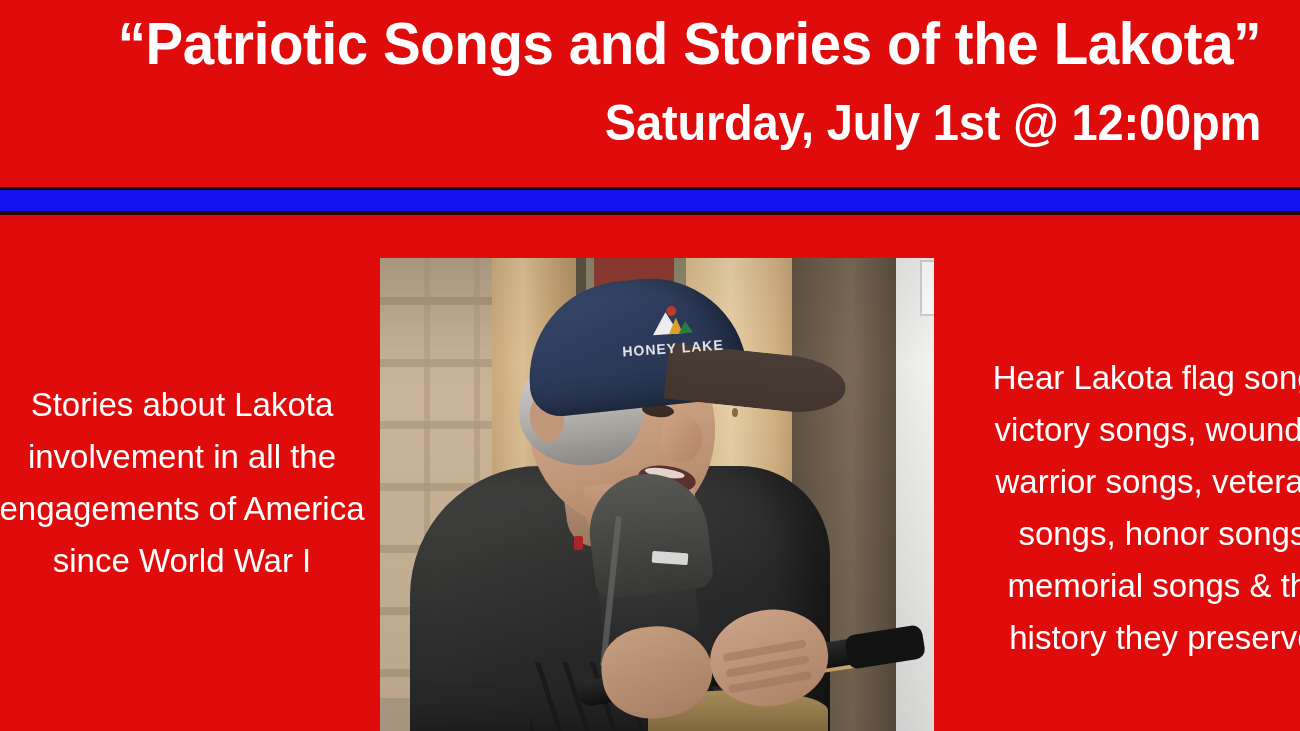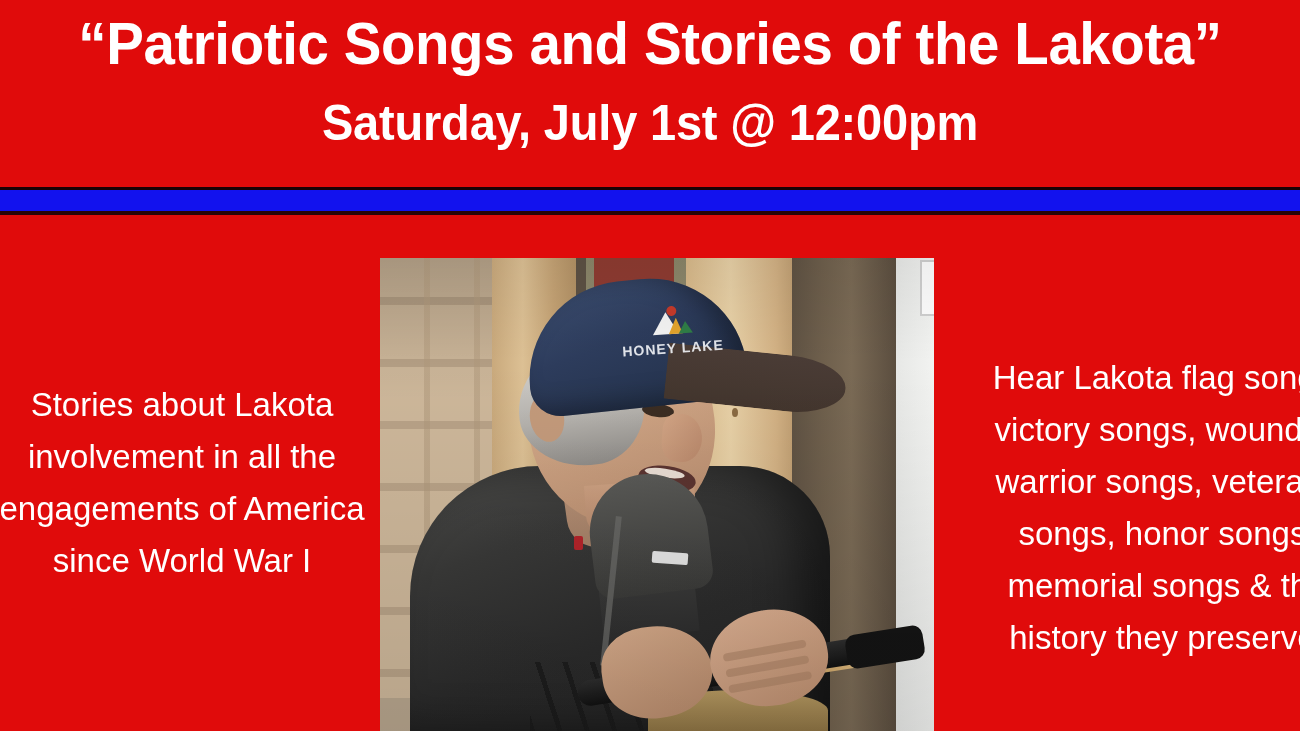--- a/index.html
+++ b/index.html
@@ -19,21 +19,21 @@
   }
 
   
   .header-band {
     position: absolute;
     left: 0;
     top: 0;
     width: 1300px;
     height: 187px;
     background: #e00b0b;
-    text-align: center;
+    text-align: right;
     overflow: hidden;
   }
   .title-line {
     color: #ffffff;
     font-weight: 700;
     white-space: nowrap;
     line-height: 1;
   }
   .title-main {
     position: absolute;

